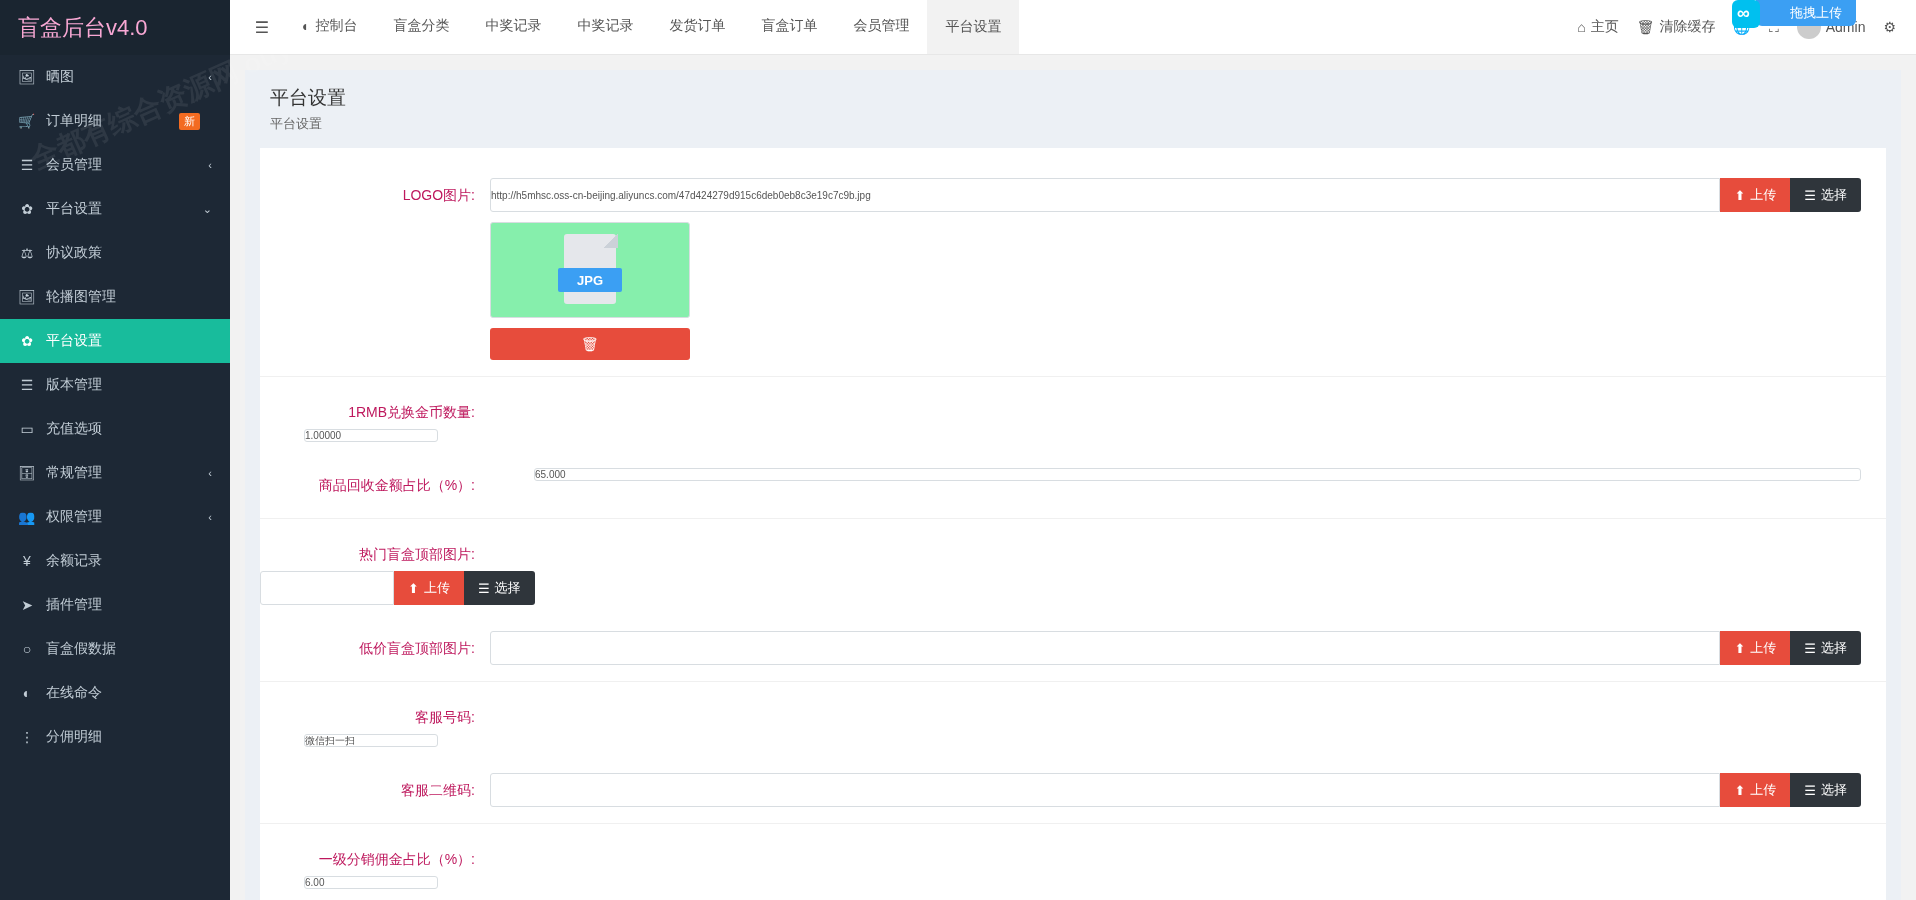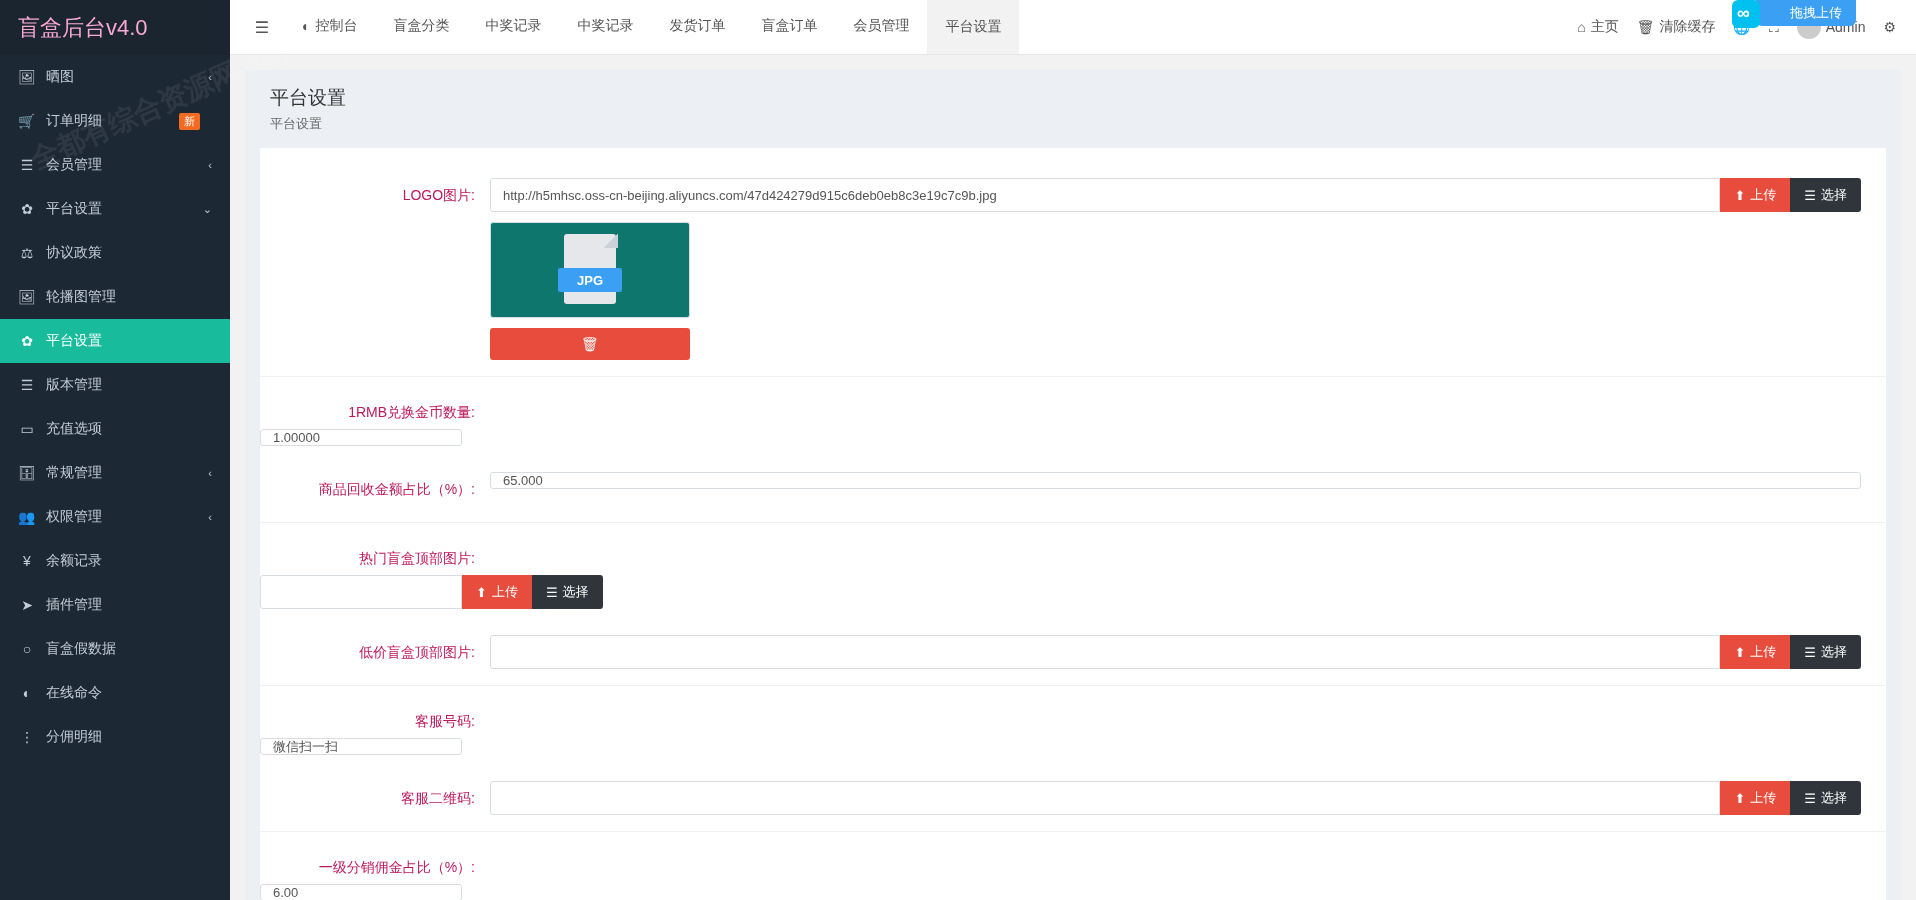--- a/index.html
+++ b/index.html
@@ -40,27 +40,27 @@
 .page-head { padding: 15px 25px; }
 .page-title { font-size: 19px; color: #333; font-weight: normal; }
 .page-sub { font-size: 13px; color: #666; margin-top: 4px; }
 .form-panel { background: #fff; margin: 0 15px; padding: 20px 0; }
 .form-row { display: flex; align-items: flex-start; padding: 10px 25px 10px 0; }
 .form-row + .form-row { margin-top: 6px; }
 .section-gap { border-top: 1px solid #f0f0f0; margin-top: 8px; padding-top: 18px; flex-direction: column; }
 .form-label { width: 230px; text-align: right; padding-right: 15px; font-size: 14px; color: #be185d; line-height: 34px; }
 .form-field { flex: 1; display: flex; flex-direction: column; gap: 10px; }
 .input-group { display: flex; width: 100%; }
-.form-input { flex: 1; height: 34px; border: 1px solid #d8dde1; border-radius: 3px 0 0 3px; padding: 0 12px; font-size: 13px; color: #555; }
-.form-input.solo { border-radius: 3px; }
+.form-input { flex: 1; height: 34px; border: 1px solid #d8dde1; border-radius: 3px 0 0 3px; padding: 0 0; font-size: 10px; color: #555; }
+.form-input.solo { border-radius: 3px; margin-left: 44px; }
 .btn { height: 34px; padding: 0 14px; border: none; font-size: 13px; cursor: pointer; display: inline-flex; align-items: center; gap: 5px; }
 .btn-danger { background: #e74c3c; color: #fff; }
 .btn-dark { background: #2f353b; color: #fff; border-radius: 0 3px 3px 0; }
 .btn-upload { border-radius: 0; }
-.thumb-box { width: 200px; height: 96px; border: 1px solid #d8dde1; border-radius: 3px; display: flex; align-items: center; justify-content: center; background: #0f766e; }
+.thumb-box { width: 200px; height: 96px; border: 1px solid #d8dde1; border-radius: 3px; display: flex; align-items: center; justify-content: center; background: #86efac; }
 .jpg-placeholder { width: 64px; height: 80px; position: relative; }
 .jpg-page { width: 52px; height: 70px; background: #e5e7eb; border-radius: 3px; position: absolute; left: 6px; top: 4px; }
 .jpg-fold { position: absolute; right: 4px; top: 4px; width: 14px; height: 14px; background: linear-gradient(135deg, transparent 49%, #cbd1d8 50%); }
 .jpg-band { position: absolute; left: 0; top: 38px; width: 64px; height: 24px; background: #3b9ff3; color: #fff; font-size: 13px; font-weight: bold; display: flex; align-items: center; justify-content: center; border-radius: 2px; }
 .thumb-delete { width: 200px; height: 32px; background: #e74c3c; border: none; color: #fff; border-radius: 3px; cursor: pointer; font-size: 14px; }
 
 
 .content-wrap::-webkit-scrollbar { width: 16px; }
 .content-wrap::-webkit-scrollbar-thumb { background: #b8b8b8; border-radius: 4px; }
 .content-wrap::-webkit-scrollbar-track { background: #e9e9e9; }

